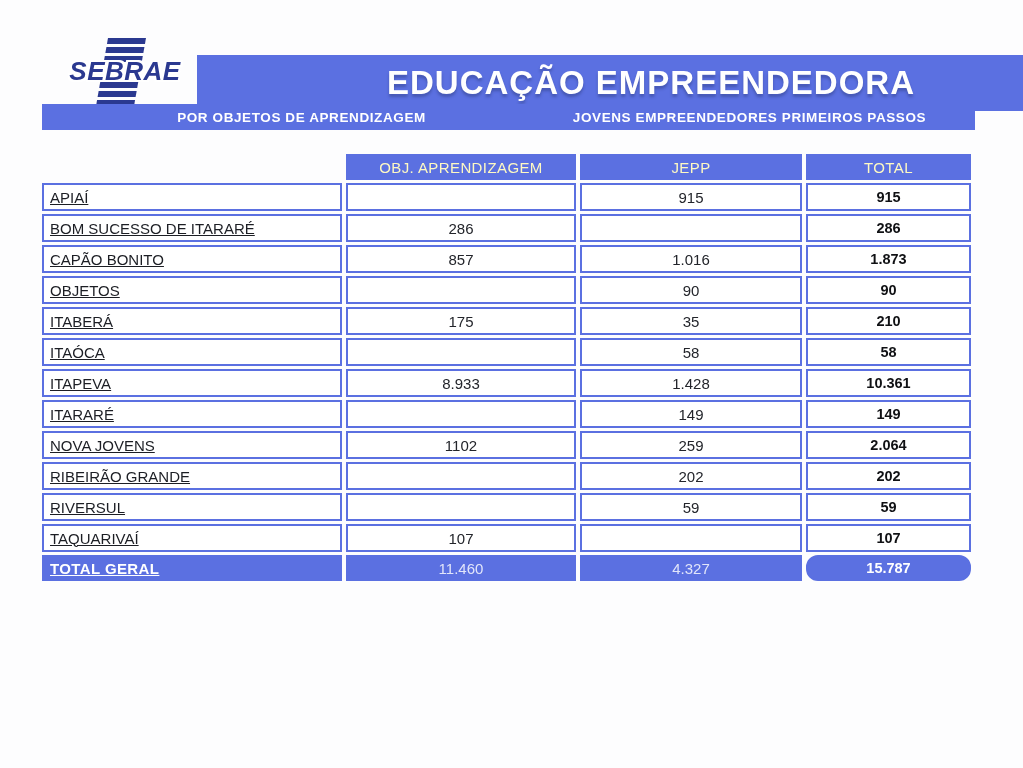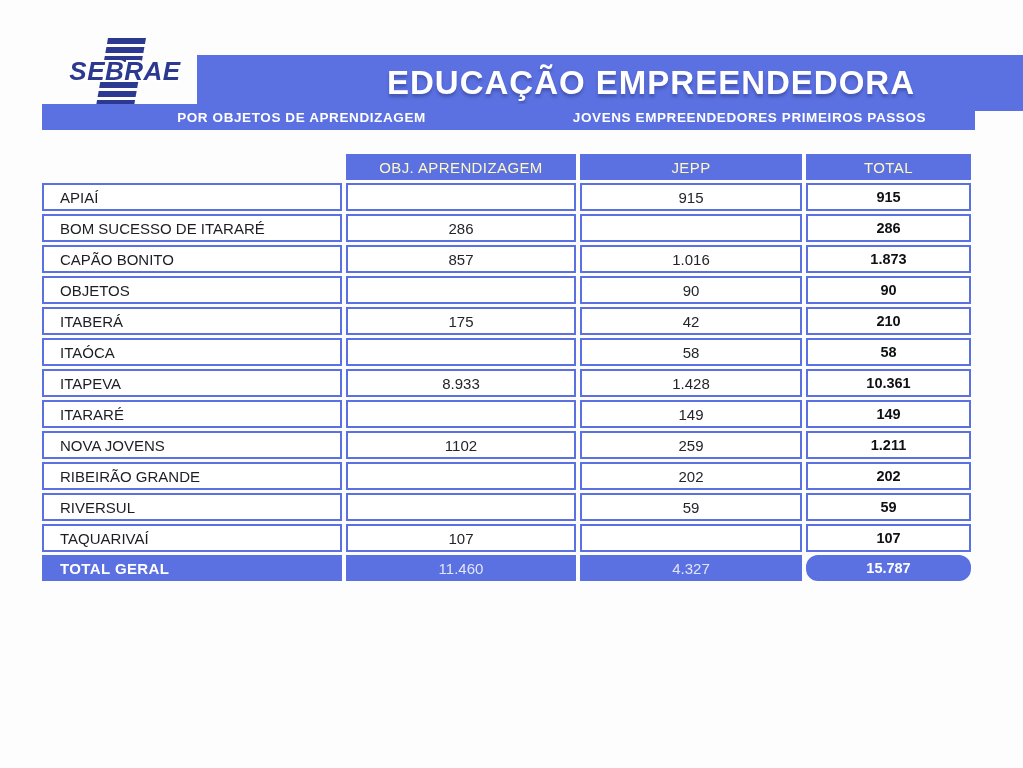--- a/index.html
+++ b/index.html
@@ -62,21 +62,21 @@
   col.c1{width:300px;}col.c2{width:230px;}col.c3{width:222px;}col.c4{width:165px;}
   th{
     background:var(--accent);color:#fef9c3;font-weight:400;font-size:15px;
     letter-spacing:.4px;height:26px;text-align:center;border:none;
   }
   .corner{background:transparent;border:none;}
   td.cell{
     border:2px solid var(--accent);background:#fff;height:28px;
     font-size:15px;color:var(--ink);
   }
-  td.label-cell{text-align:left;padding-left:16px;color:#1c1e24;}
+  td.label-cell{text-align:left;padding-left:6px;color:#1c1e24;text-decoration:underline;}
   td.num-cell{text-align:center;}
   td.total-cell{text-align:center;font-weight:700;color:#101114;font-size:14.5px;}
   tfoot td{
     background:var(--accent);border:2px solid var(--accent);height:26px;
     color:#fff;font-size:15px;
   }
   tfoot td.label-cell{font-weight:800;letter-spacing:.4px;color:#fff;}
   tfoot td.num-cell{color:rgba(255,255,255,.82);}
   tfoot td.total-cell{color:#fff;font-weight:700;border-radius:12px;}
 </style>
@@ -146,21 +146,21 @@
   </tr>
           <tr>
     <td class="cell label-cell">OBJETOS</td>
     <td class="cell num-cell"></td>
     <td class="cell num-cell">90</td>
     <td class="cell total-cell">90</td>
   </tr>
           <tr>
     <td class="cell label-cell">ITABERÁ</td>
     <td class="cell num-cell">175</td>
-    <td class="cell num-cell">42</td>
+    <td class="cell num-cell">35</td>
     <td class="cell total-cell">210</td>
   </tr>
           <tr>
     <td class="cell label-cell">ITAÓCA</td>
     <td class="cell num-cell"></td>
     <td class="cell num-cell">58</td>
     <td class="cell total-cell">58</td>
   </tr>
           <tr>
     <td class="cell label-cell">ITAPEVA</td>
@@ -171,21 +171,21 @@
           <tr>
     <td class="cell label-cell">ITARARÉ</td>
     <td class="cell num-cell"></td>
     <td class="cell num-cell">149</td>
     <td class="cell total-cell">149</td>
   </tr>
           <tr>
     <td class="cell label-cell">NOVA JOVENS</td>
     <td class="cell num-cell">1102</td>
     <td class="cell num-cell">259</td>
-    <td class="cell total-cell">1.211</td>
+    <td class="cell total-cell">2.064</td>
   </tr>
           <tr>
     <td class="cell label-cell">RIBEIRÃO GRANDE</td>
     <td class="cell num-cell"></td>
     <td class="cell num-cell">202</td>
     <td class="cell total-cell">202</td>
   </tr>
           <tr>
     <td class="cell label-cell">RIVERSUL</td>
     <td class="cell num-cell"></td>

